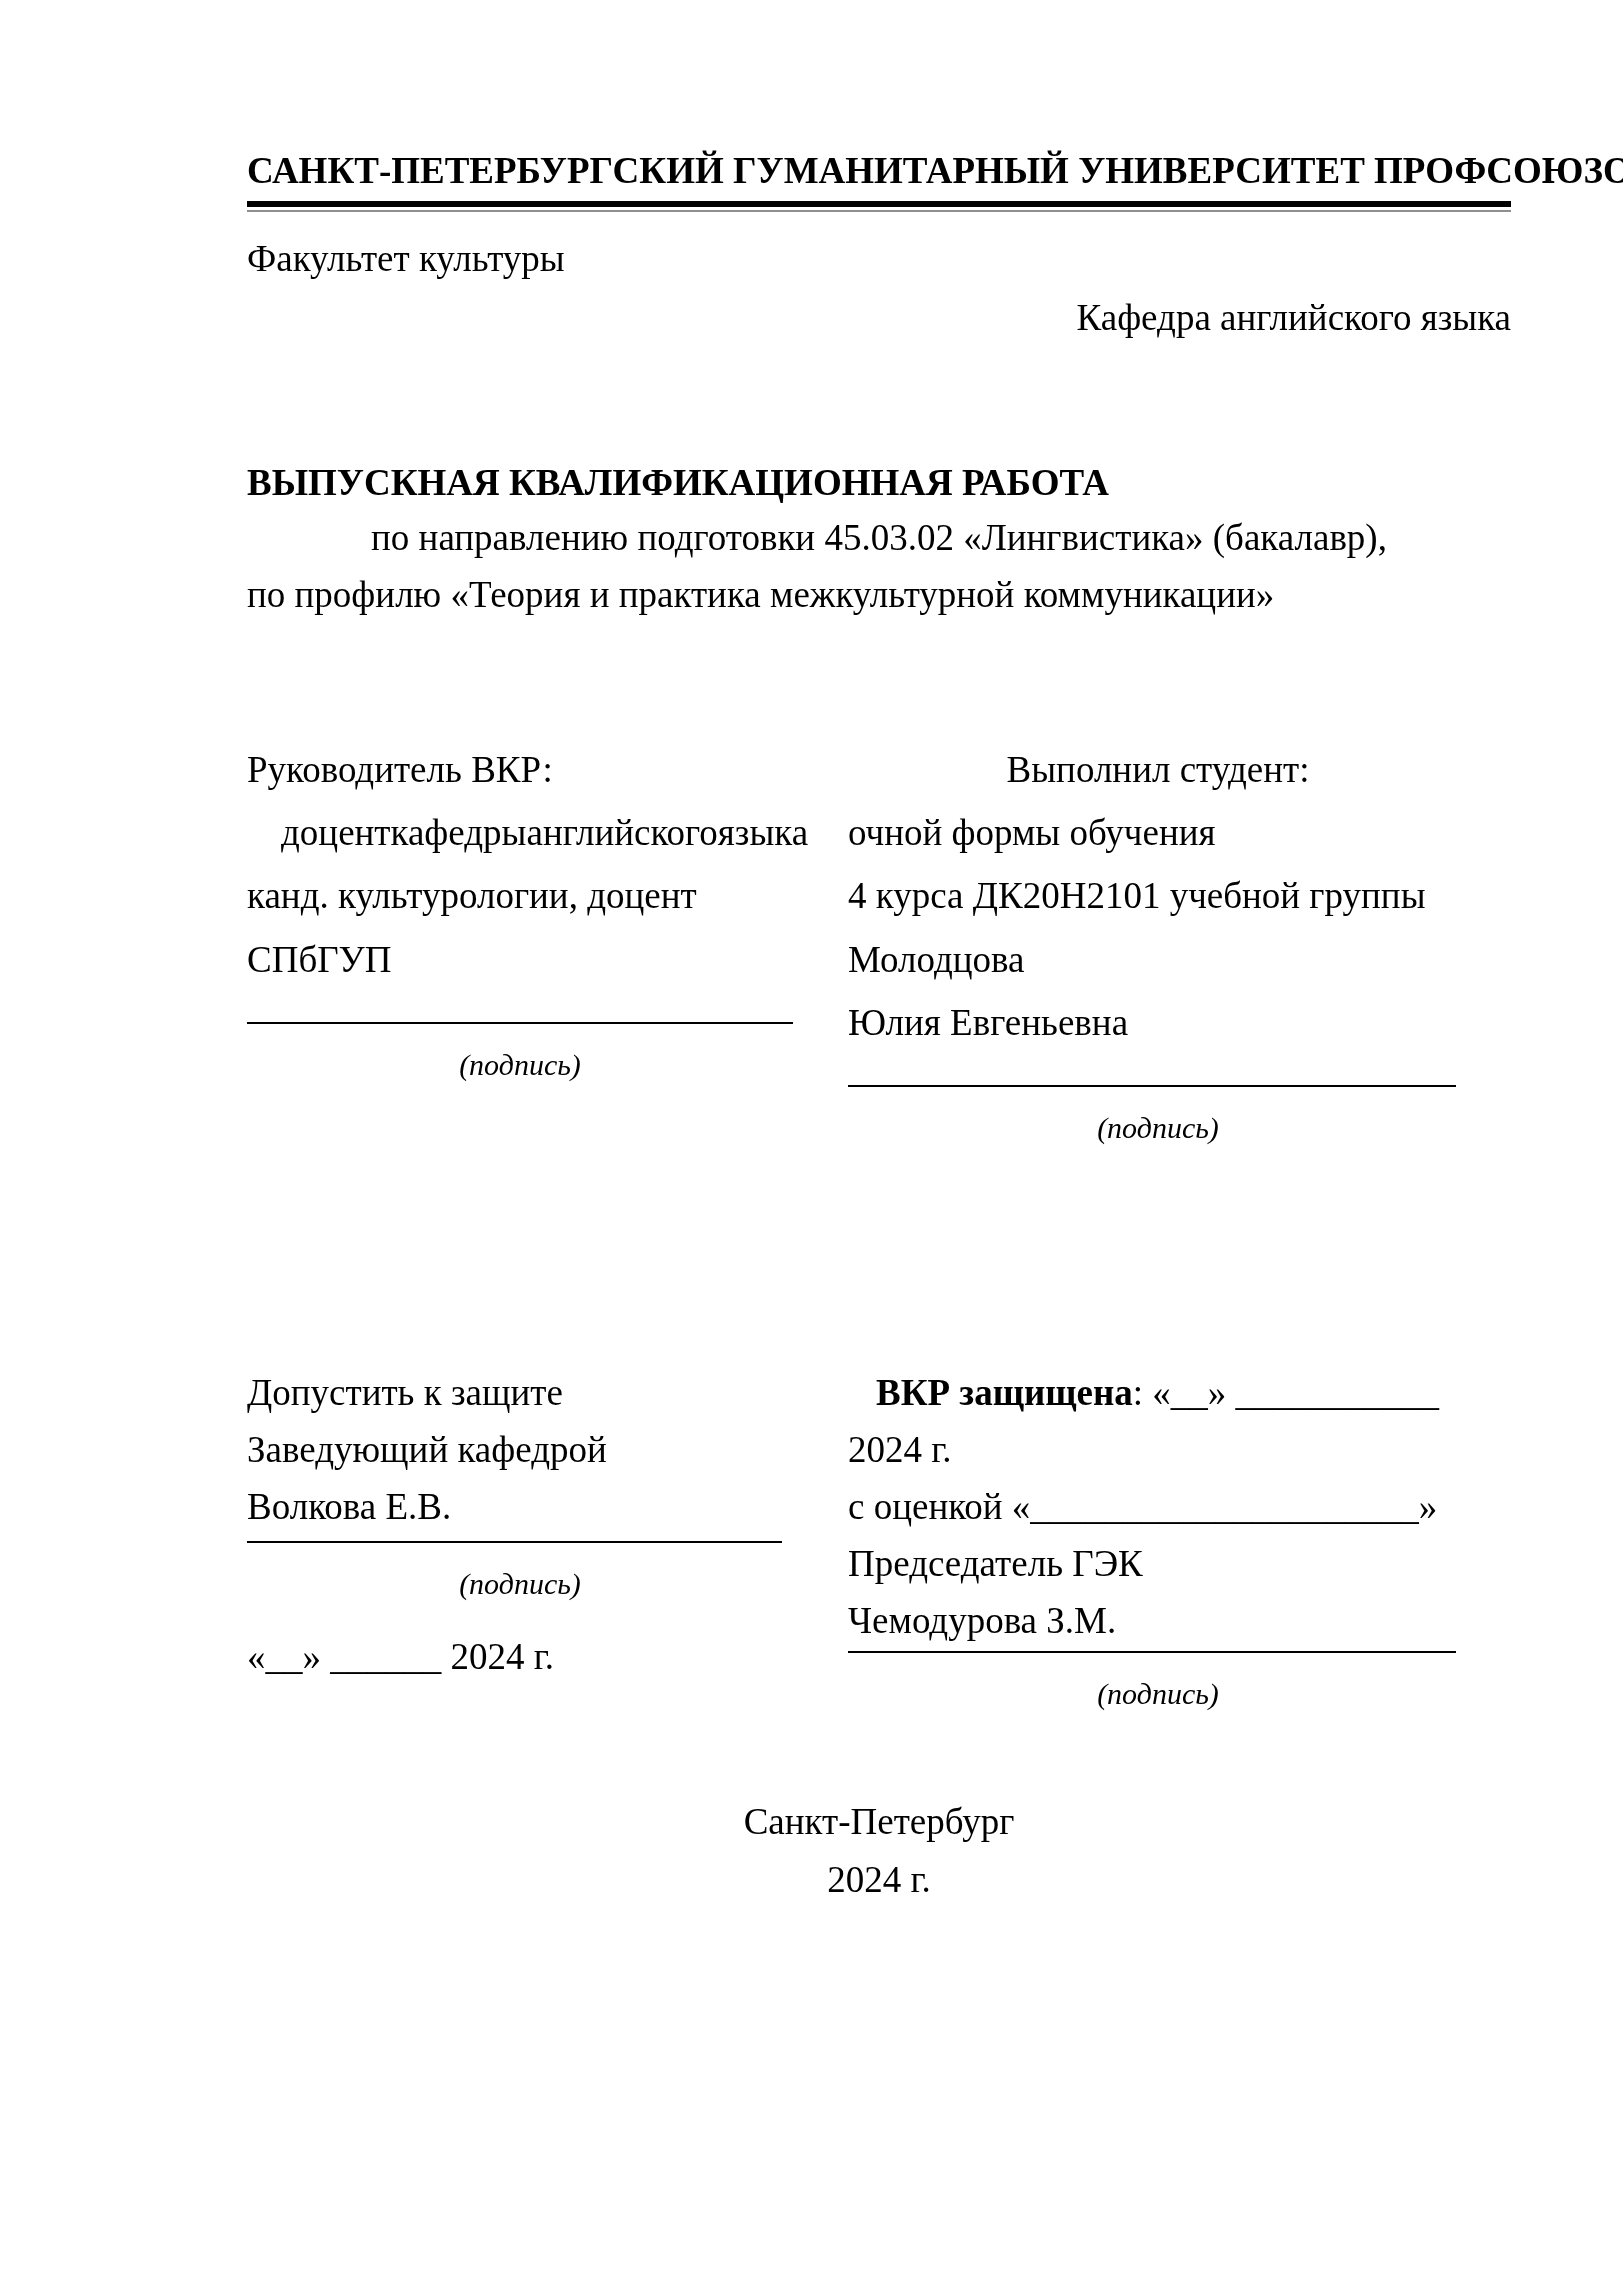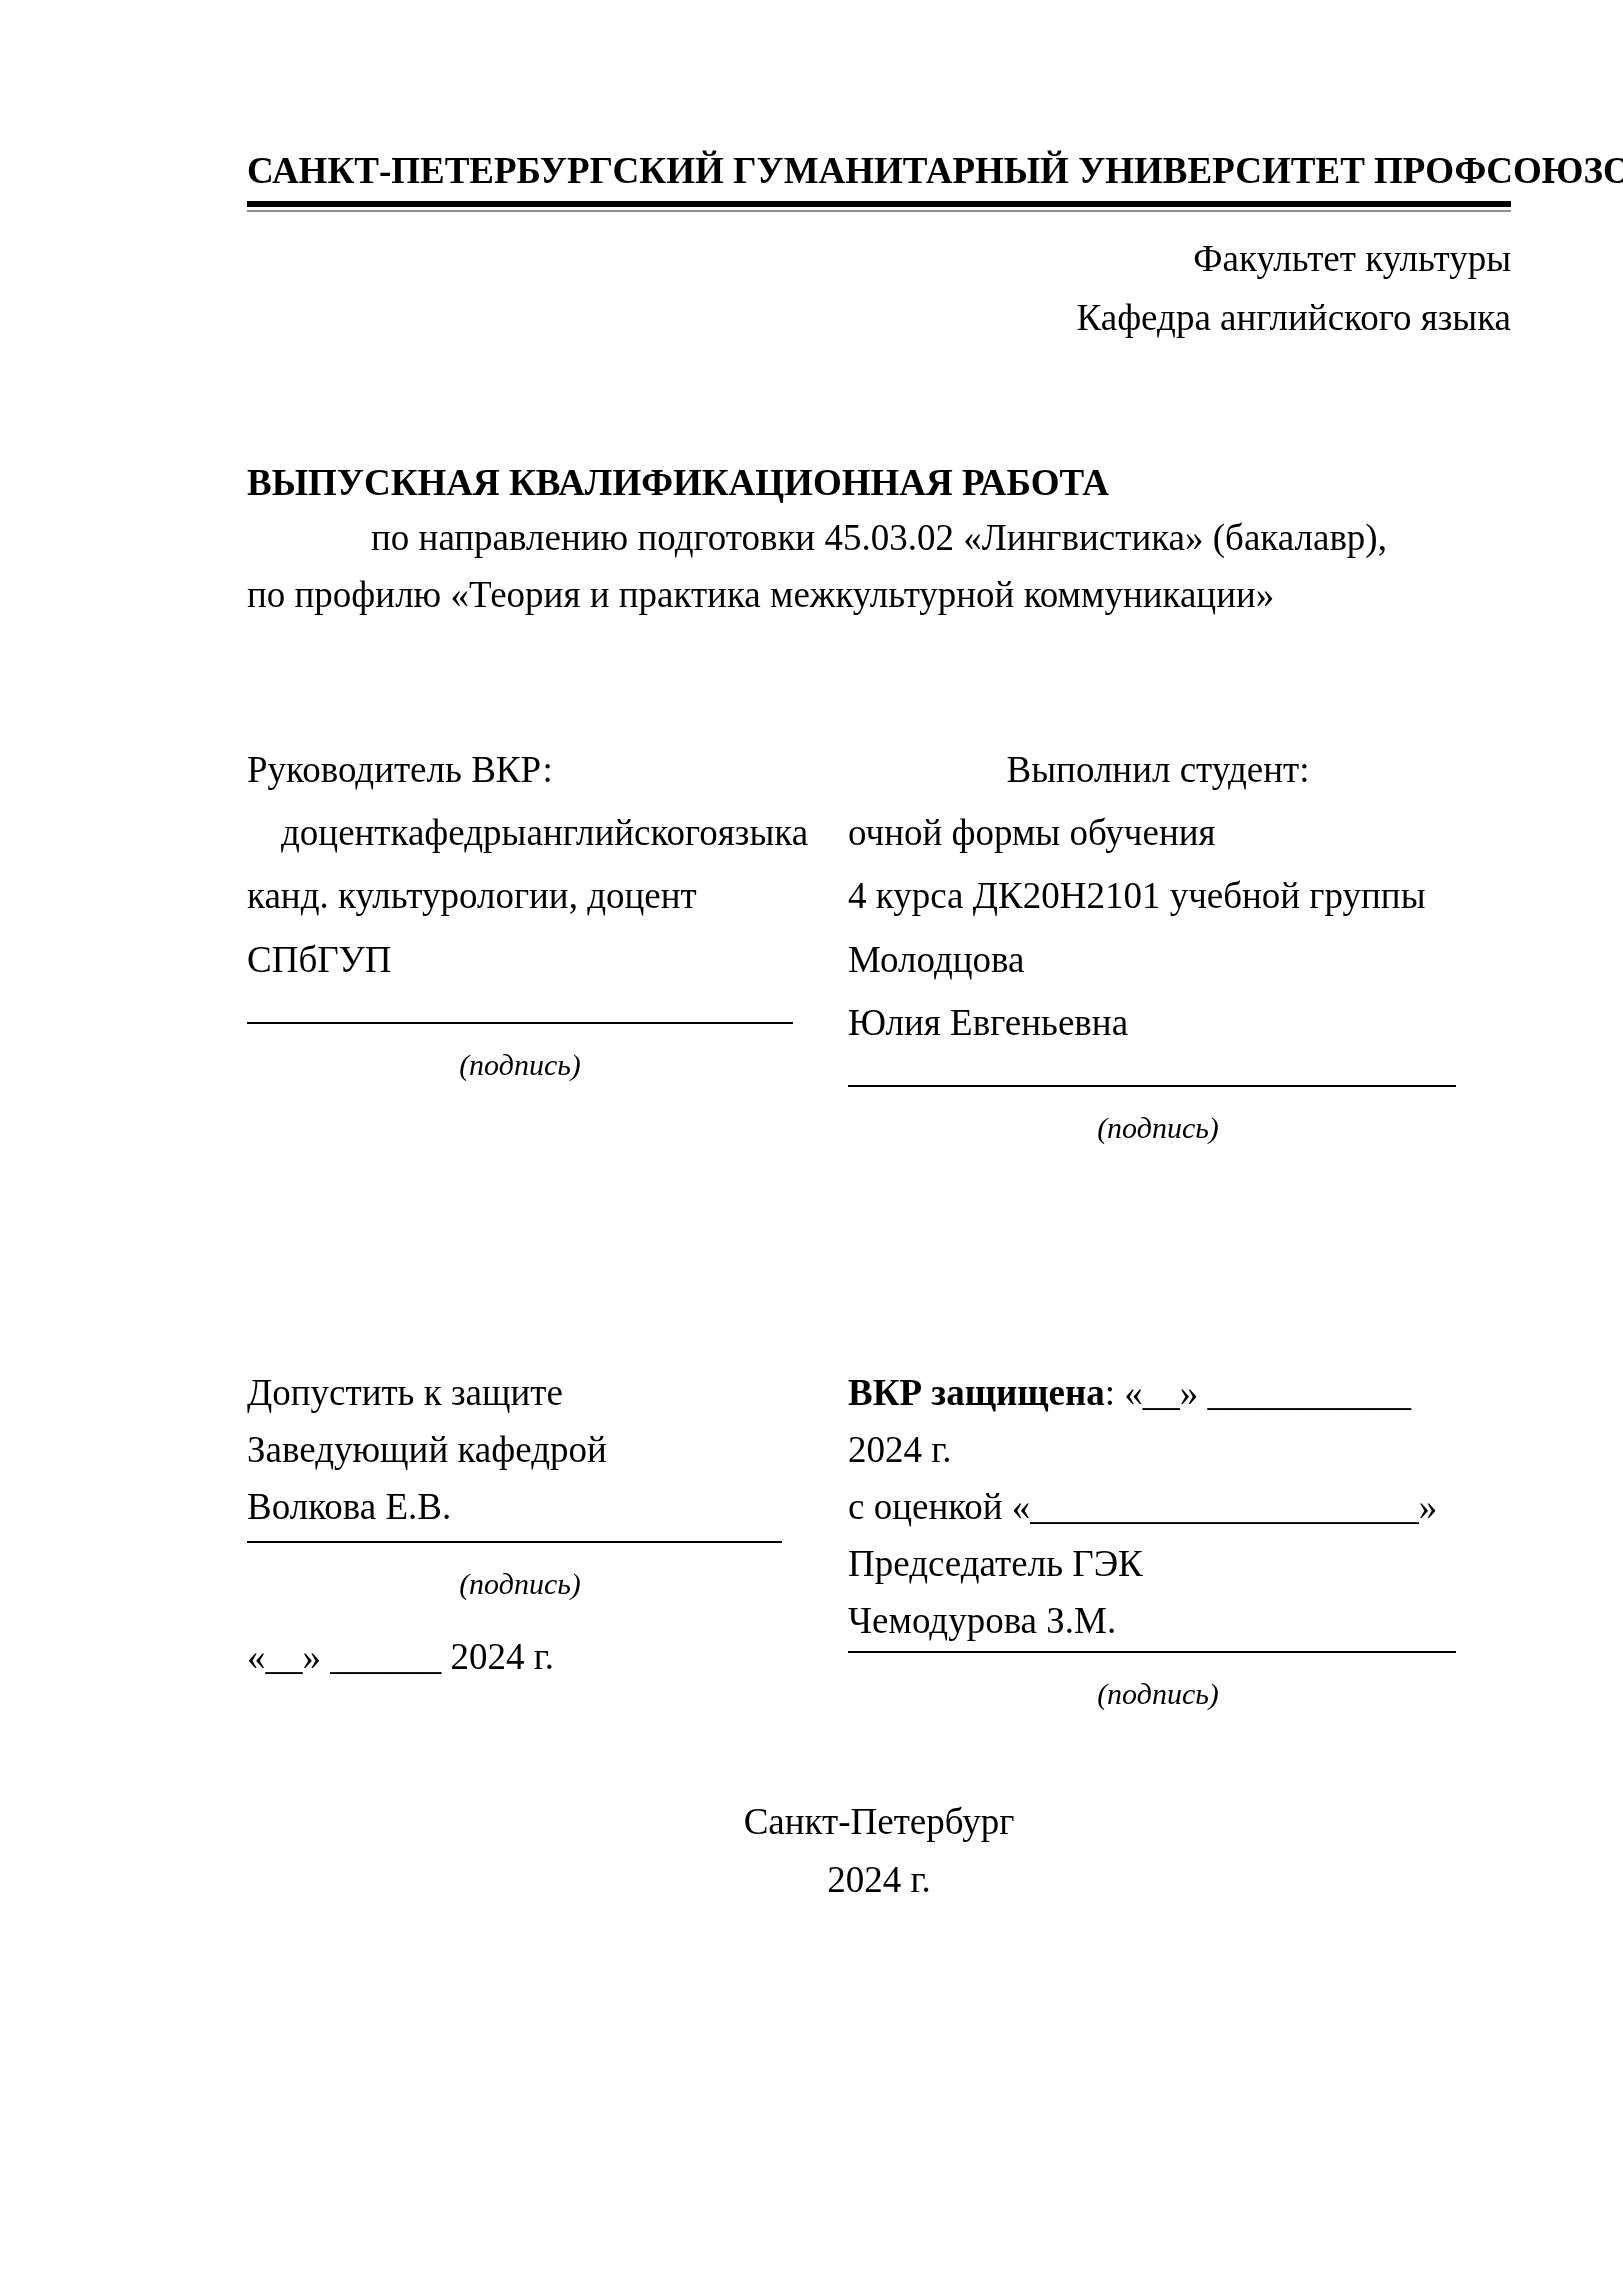--- a/index.html
+++ b/index.html
@@ -27,21 +27,21 @@
     padding-bottom: 7.9px;
     border-bottom: 6.3px solid #000000;
   }
   .header-echo {
     height: 1.6px;
     background: #8f8f8f;
     margin-top: 3.1px;
   }
   .faculty {
     margin-top: 19px;
-    text-align: right;
+    text-align: left;
     line-height: 55px;
   }
   .department {
     margin-top: 4.7px;
     text-align: right;
     line-height: 55px;
   }
 
   
   .work-type {
@@ -67,21 +67,21 @@
 
   .mid-cols { margin-top: 119px; }
   .mid-cols .row { line-height: 57px; margin-bottom: 6.3px; }
 
   .bottom-cols { margin-top: 216px; }
   .bottom-cols .row { line-height: 57px; margin-bottom: 0; }
 
   .row.centered { text-align: center; }
   .spread { display: flex; justify-content: space-between; margin-left: 34px; }
 
-  .b { font-weight: bold; }
+  .b { font-weight: bold; margin-left: 28px; }
 
   
   .sig-rule { height: 0; border-bottom: 2.4px solid #000000; width: 100%; }
   .rule-sup { margin-top: 34px; }
   .rule-stu { margin-top: 34px; width: 98%; }
   .rule-adm { margin-top: 6.3px;  width: 98%; }
   .rule-def { margin-top: 1.6px;  width: 98%; }
   .sig-caption {
     margin-top: 20px;
     text-align: center;

